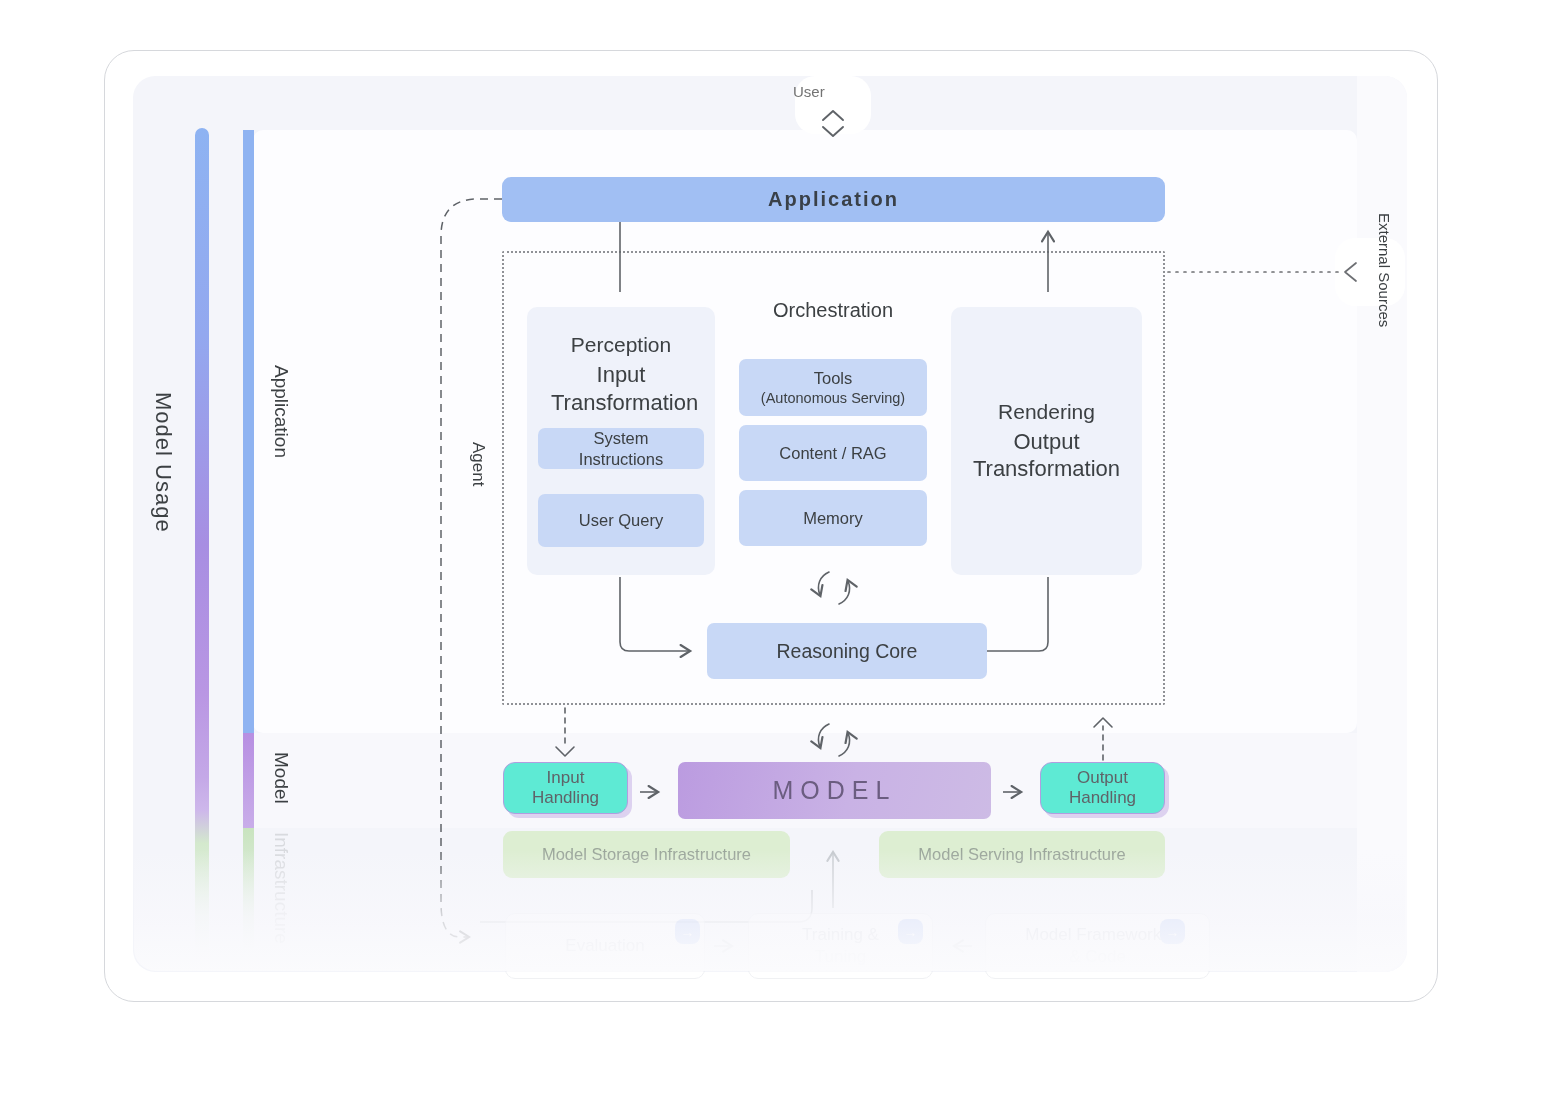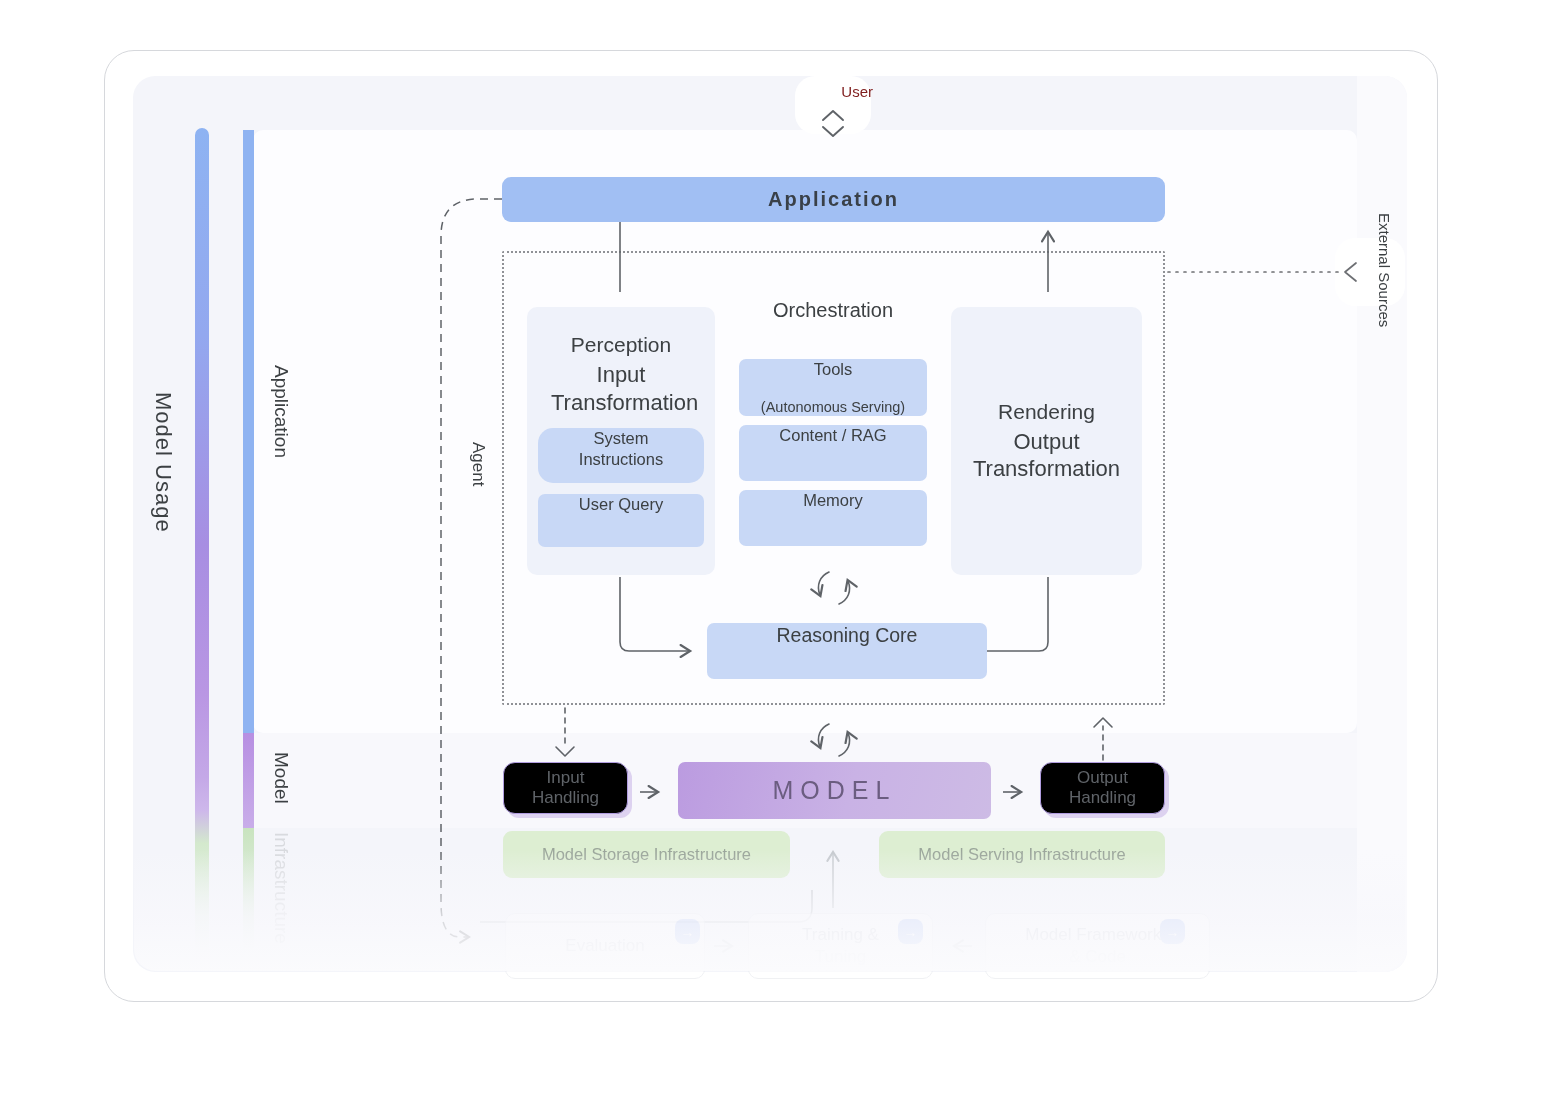--- a/index.html
+++ b/index.html
@@ -21,39 +21,39 @@
   .rail2b { left:243px; top:733px; width:11px; height:95px; background:linear-gradient(180deg,#b78fe2,#c9ade9); z-index:4; }
   .rail2c { left:243px; top:828px; width:11px; height:125px; background:linear-gradient(180deg,rgba(186,222,171,.75),rgba(186,222,171,0)); z-index:4; }
 
   .vlabel { writing-mode:vertical-rl; z-index:7; white-space:nowrap; }
   .lbl-model-usage { left:150px; top:392px; font-size:22px; font-weight:500; letter-spacing:1px; color:#3c4043; }
   .lbl-rail { font-size:19px; color:#3c4043; }
   .lbl-infra { color:rgba(60,64,67,0.15); }
   .lbl-agent { left:468px; top:442px; font-size:17px; color:#3c4043; }
   .lbl-ext { left:1376px; top:213px; font-size:15px; color:#3c4043; }
 
-  .user-lbl { left:793px; top:83px; width:80px; text-align:right; font-size:15px; color:#7f1d1d; z-index:7; }
+  .user-lbl { left:793px; top:83px; width:80px; text-align:left; font-size:15px; color:#737373; z-index:7; }
 
   .app-banner { left:502px; top:177px; width:663px; height:45px; background:#a1bff3; border-radius:9px; display:flex; align-items:center; justify-content:center; z-index:7; }
   .app-banner span { font-size:20px; font-weight:600; letter-spacing:2px; color:#394048; }
 
   .agent-box { left:502px; top:251px; width:663px; height:454px; border:2px dotted #8f9196; border-radius:2px; z-index:5; }
 
   .softcard { background:#eff2fa; border-radius:10px; z-index:7; }
   .percept { left:527px; top:307px; width:188px; height:268px; text-align:center; }
   .rendercard { left:951px; top:307px; width:191px; height:268px; display:flex; flex-direction:column; align-items:center; justify-content:center; text-align:center; }
   .card-title { font-size:21px; font-weight:500; color:#3c4043; }
   .card-sub { font-size:22px; color:#3c4043; line-height:1.25; margin:4px auto 0; }
 
-  .chip { background:#c8d8f6; border-radius:7px; display:flex; flex-direction:column; align-items:center; justify-content:space-between; color:#3c4043; font-size:16.5px; text-align:center; line-height:1.25; z-index:7; }
+  .chip { background:#c8d8f6; border-radius:7px; display:flex; flex-direction:column; align-items:center; justify-content:center; color:#3c4043; font-size:16.5px; text-align:center; line-height:1.25; z-index:7; }
   .chip .small { font-size:14.5px; }
   .orch-lbl { left:733px; top:299px; width:200px; text-align:center; font-size:20px; font-weight:500; color:#3c4043; z-index:7; }
   .reason-lbl { font-size:19.5px; font-weight:500; }
 
-  .handle { background:#000000; border:1.6px solid #b19de0; border-radius:12px; box-shadow:4px 4px 0 #ddd2f0; display:flex; align-items:center; justify-content:center; text-align:center; color:#5f6368; font-size:17px; line-height:1.2; z-index:7; }
+  .handle { background:#5eead4; border:1.6px solid #b19de0; border-radius:12px; box-shadow:4px 4px 0 #ddd2f0; display:flex; align-items:center; justify-content:center; text-align:center; color:#5f6368; font-size:17px; line-height:1.2; z-index:7; }
   .handle span { display:block; width:84px; }
   .model-box { left:678px; top:762px; width:313px; height:57px; border-radius:7px; background:linear-gradient(105deg,#bb9be0 0%,#c9b2e5 55%,#cdbbe5 100%); display:flex; align-items:center; justify-content:center; z-index:7; }
   .model-box span { font-size:25px; font-weight:500; letter-spacing:7px; color:#6b5d80; }
 
   .greenbox { background:#ddeed2; border-radius:9px; color:#9aa59a; font-size:16.5px; display:flex; align-items:center; justify-content:center; z-index:7; }
 
   .faded-row { z-index:7; opacity:.55; }
   .fadebox { position:absolute; background:#fff; border:1.5px solid #e4e6eb; border-radius:10px; color:#b6bac2; font-size:17px; display:flex; flex-direction:column; align-items:center; justify-content:center; line-height:1.3; text-align:center; }
   .shield { position:absolute; width:25px; height:25px; border-radius:8px; background:#88a7f3; color:#fff; display:flex; align-items:center; justify-content:center; font-size:14px; font-weight:bold; }
 
@@ -158,21 +158,21 @@
   </svg>
 
   <div class="abs app-banner">
     <span>Application</span>
   </div>
 
   <div class="abs softcard percept">
     <div class="card-title" style="margin-top:26px;">Perception</div>
     <div class="card-sub" style="width:140px;">Input Transformation</div>
   </div>
-  <div class="abs chip" style="left:538px; top:428px; width:166px; height:55px;border-radius:15px;">
+  <div class="abs chip" style="left:538px; top:428px; width:166px; height:41px;">
     <span style="width:110px;">System Instructions</span>
   </div>
   <div class="abs chip" style="left:538px; top:494px; width:166px; height:53px;">
     <span>User Query</span>
   </div>
 
   <div class="abs orch-lbl">Orchestration</div>
   <div class="abs chip" style="left:739px; top:359px; width:188px; height:57px;">
     <span>Tools</span>
     <span class="small">(Autonomous Serving)</span>

